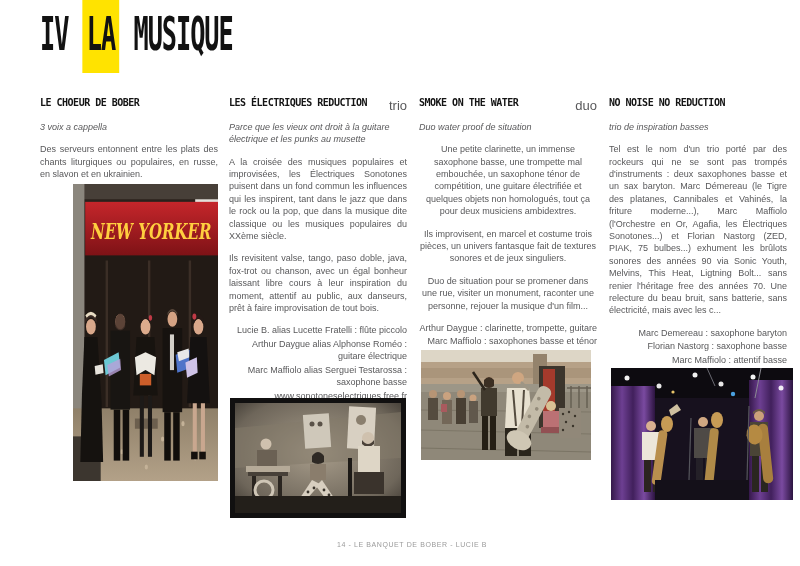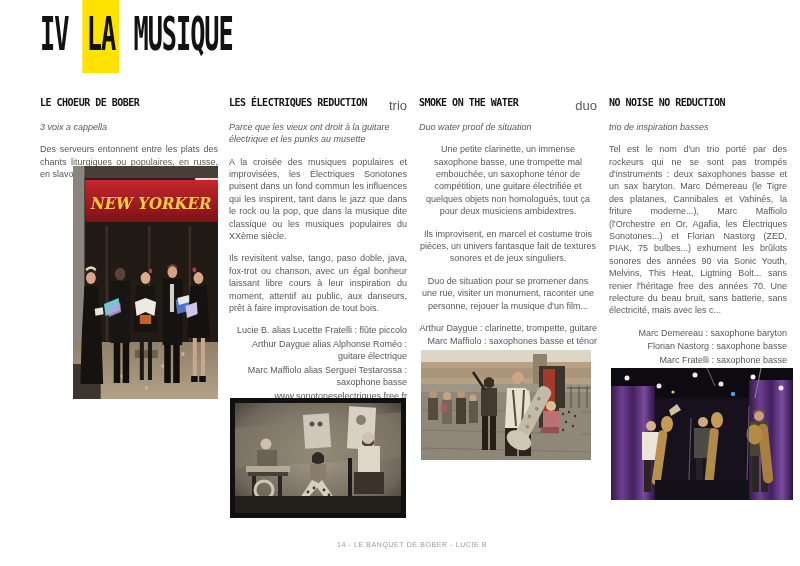--- a/index.html
+++ b/index.html
@@ -31,21 +31,21 @@
   }
   .subtitle { font-style:italic; margin-bottom:10px; }
   .para { margin-bottom:10px; text-align:justify; }
   .col-3 .para { text-align:center; }
   .credits { text-align:right; margin-top:4px; }
   .credits .credit-line { margin-bottom:1px; }
   .credits .url { color:#58585a; text-decoration:none; }
   
   .photo { position:absolute; display:block; }
   .photo svg { display:block; width:100%; height:100%; }
-  .photo-1 { left:28px;  top:166px; width:178px; height:233px;padding-left:33px; }
+  .photo-1 { left:28px;  top:184px; width:178px; height:297px;padding-left:33px; }
   .photo-2 { left:218px; top:398px; width:176px; height:120px; }
   .photo-3 { left:409px; top:350px; width:170px; height:110px; }
   .photo-4 { left:599px; top:368px; width:182px; height:132px; }
   
   .footer {
     position:absolute; left:0; right:0; top:541px; text-align:center;
     font-size:7px; letter-spacing:0.6px; color:#9b9b9b;
   }
 </style>
 </head>
@@ -96,21 +96,21 @@
     </div>
   </div>
 
   <div class="col col-4">
     <div class="colhead">NO NOISE NO REDUCTION</div>
     <div class="subtitle">trio de inspiration basses</div>
     <p class="para">Tel est le nom d'un trio porté par des rockeurs qui ne se sont pas trompés d'instruments : deux saxophones basse et un sax baryton. Marc Démereau (le Tigre des platanes, Cannibales et Vahinés, la friture moderne...), Marc Maffiolo (l'Orchestre en Or, Agafia, les Électriques Sonotones...) et Florian Nastorg (ZED, PIAK, 75 bulbes...) exhument les brûlots sonores des années 90 via Sonic Youth, Melvins, This Heat, Ligtning Bolt... sans renier l'héritage free des années 70. Une relecture du beau bruit, sans batterie, sans électricité, mais avec les c...</p>
     <div class="credits">
       <div class="credit-line">Marc Demereau : saxophone baryton</div>
       <div class="credit-line">Florian Nastorg : saxophone basse</div>
-      <div class="credit-line">Marc Fratelli : saxophone basse</div>
+      <div class="credit-line">Marc Maffiolo : attentif basse</div>
       <div class="credit-line url">www.nnnr.free.fr</div>
     </div>
   </div>
 
   <div class="photo photo-1">
     <svg viewBox="0 0 178 233" preserveAspectRatio="none">
       <defs>
         <linearGradient id="signG" x1="0" y1="0" x2="0" y2="1">
           <stop offset="0" stop-color="#c5262b"></stop>
             <stop offset="1" stop-color="#7e1216"></stop>

